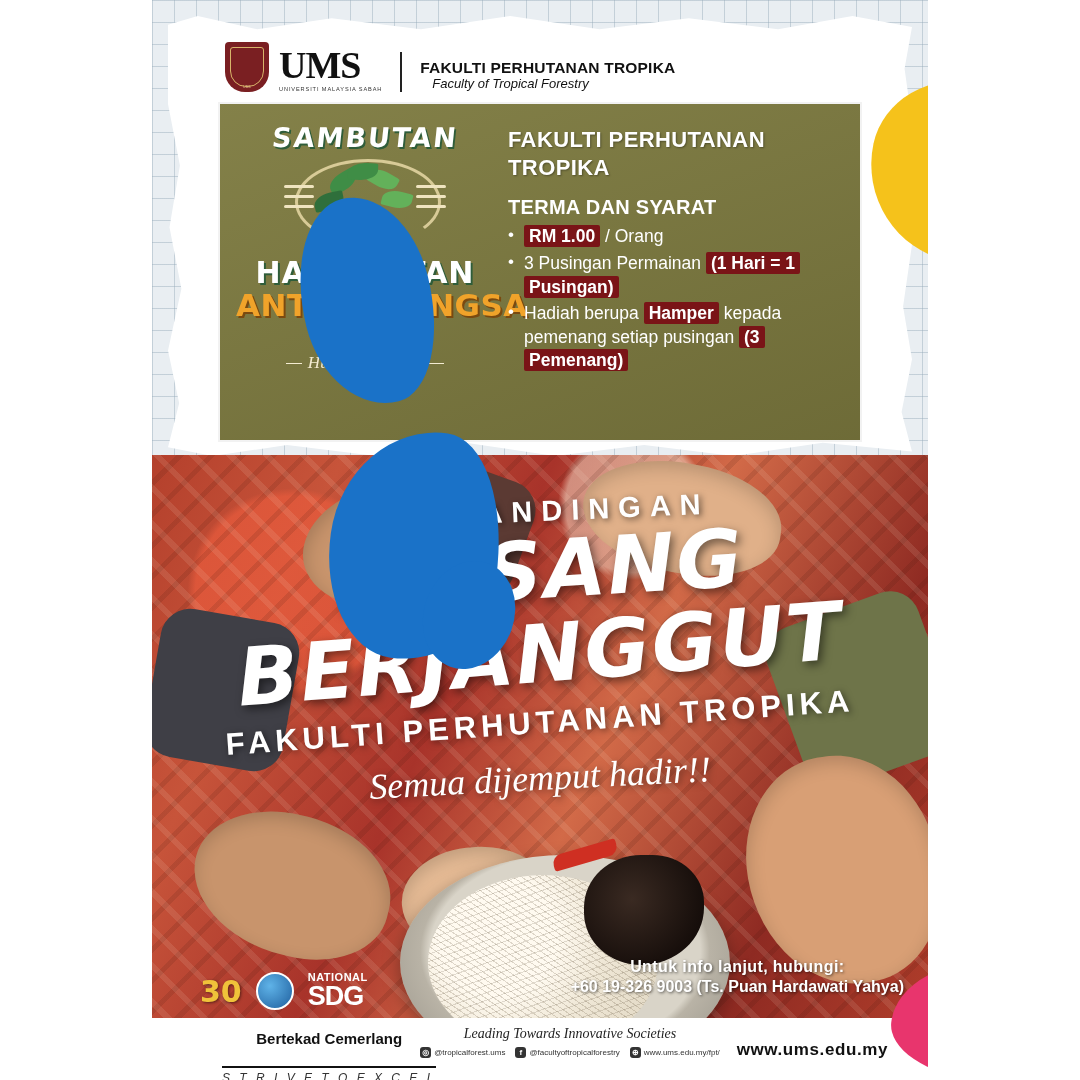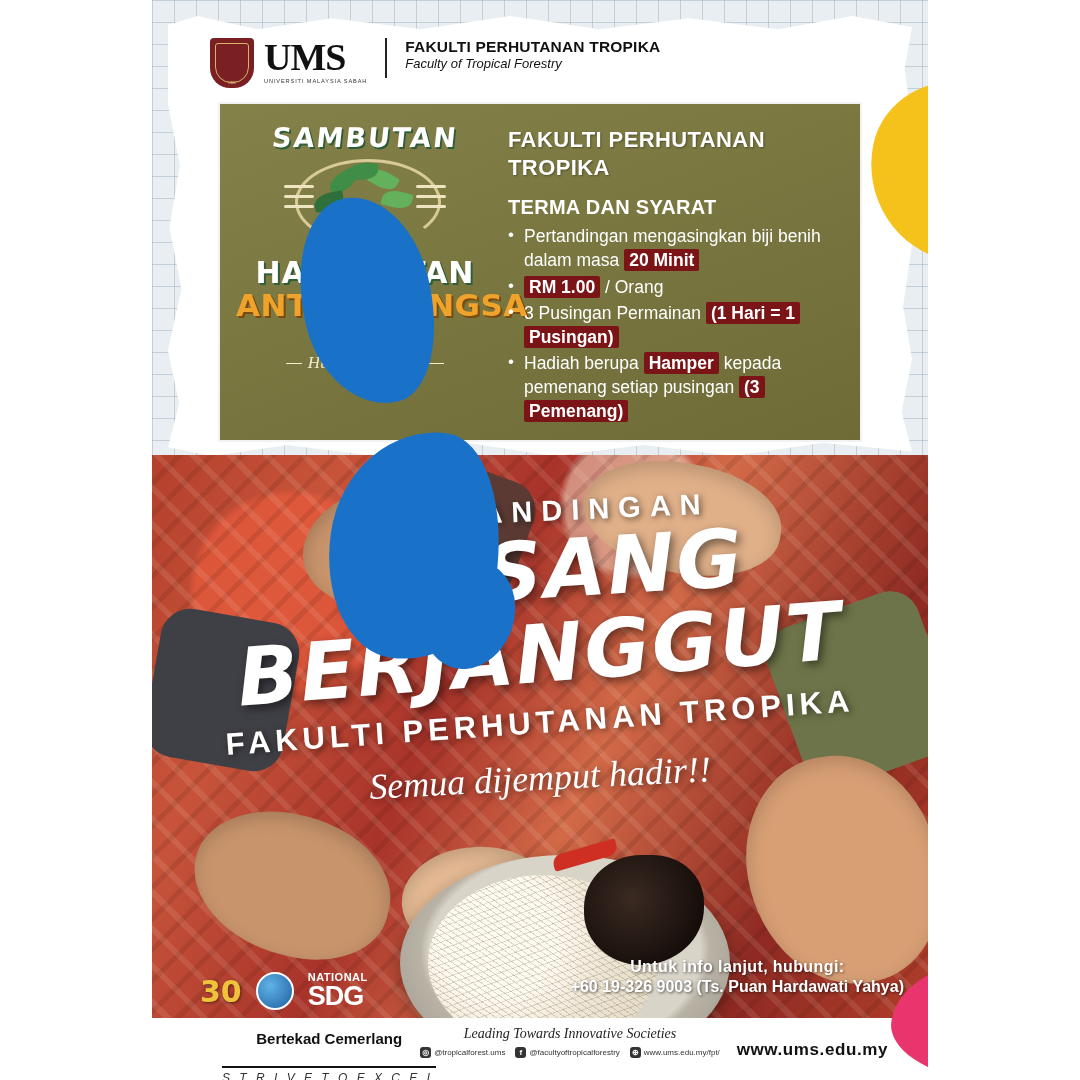--- a/index.html
+++ b/index.html
@@ -48,24 +48,24 @@
                        99% 12%, 100% 24%, 98.5% 38%, 100% 52%, 98.8% 66%,
                        100% 78%, 98.6% 90%, 100% 99%,
                        88% 97%, 76% 100%, 64% 97.5%, 52% 100%, 40% 97%,
                        28% 100%, 16% 97.5%, 6% 100%, 0% 98%,
                        1.5% 88%, 0% 76%, 1.8% 62%, 0.2% 48%, 1.6% 34%, 0% 20%);
   }
 
   
   .header {
     position: absolute;
-    left: 25px; top: 38px;
+    left: 40px; top: 38px;
     width: 660px; height: 54px;
     display: flex;
-    align-items: flex-start;
+    align-items: flex-end;
     gap: 10px;
     padding-left: 33px;
   }
   .ums-crest {
     width: 44px; height: 50px;
     background: #7a1f22;
     border-radius: 4px 4px 20px 20px;
     position: relative;
     flex: 0 0 auto;
     overflow: hidden;
@@ -109,20 +109,21 @@
     font-weight: bold;
     color: #111;
     letter-spacing: .2px;
     line-height: 1.15;
   }
   .fac-en {
     font-size: 13px;
     font-style: italic;
     color: #111;
     line-height: 1.2;
+    margin-left: 12px;
   }
 
   
   .olive-box {
     position: absolute;
     left: 68px; top: 104px;
     width: 640px; height: 336px;
     background: #7d7a3f;
     box-shadow: 0 0 0 2px rgba(0,0,0,0.05);
   }
@@ -624,21 +625,20 @@
       <div class="emb-hari">HARI HUTAN</div>
       <div class="emb-antara">ANTARABANGSA</div>
       <div class="emb-year">2024</div>
       <div class="emb-tag">Hutan &amp; Inovasi</div>
     </div>
 
     <div class="details">
       <div class="d-venue2">FAKULTI PERHUTANAN TROPIKA</div>
       <div class="d-terms">TERMA DAN SYARAT</div>
       <ul class="bullets" id="terms-list">
-          <li><span>Pertandingan mengasingkan biji benih dalam masa </span><span class="hl">20 Minit</span></li>
           <li><span class="hl">RM 1.00</span><span> / Orang</span></li>
           <li><span>3 Pusingan Permainan </span><span class="hl">(1 Hari = 1 Pusingan)</span></li>
           <li><span>Hadiah berupa </span><span class="hl">Hamper</span><span> kepada pemenang setiap pusingan </span><span class="hl">(3 Pemenang)</span></li>
         </ul>
     </div>
   </div>
 
   <div class="photo">
     <div class="cloth"></div>
     <div class="cloth2"></div>

